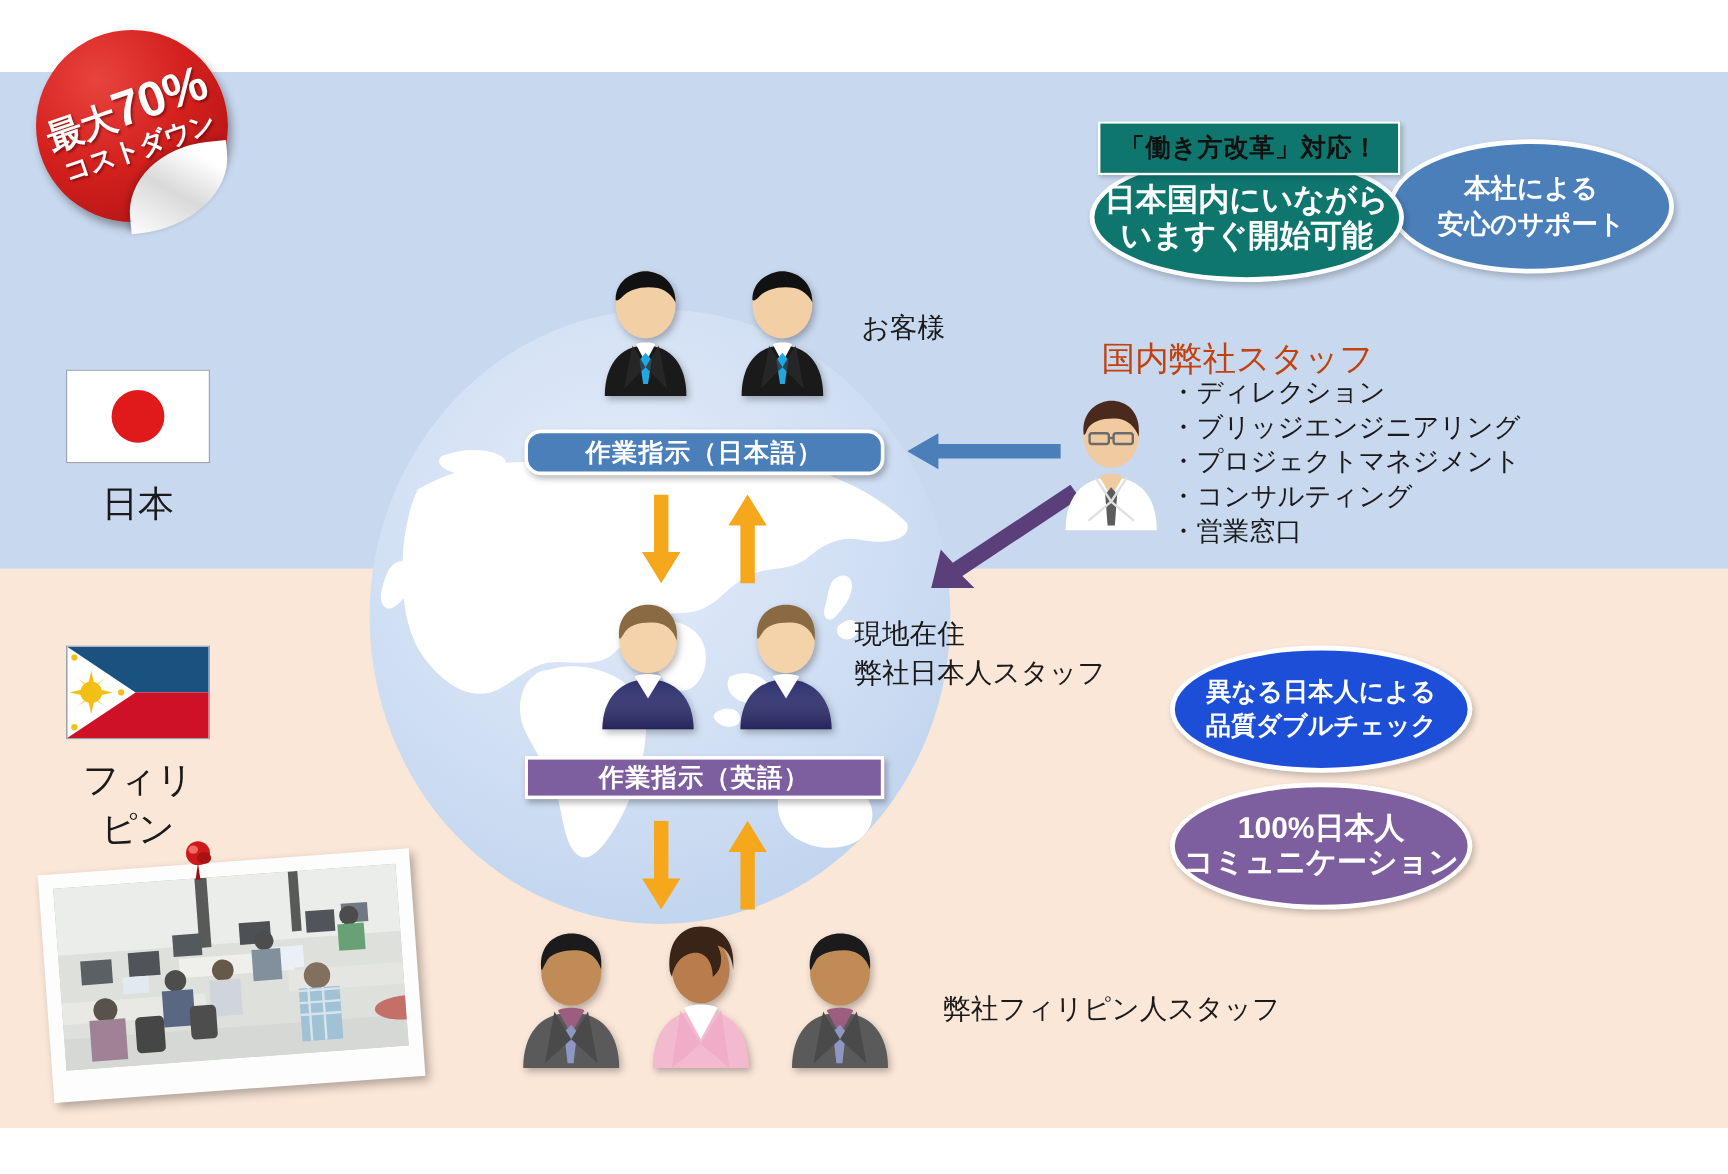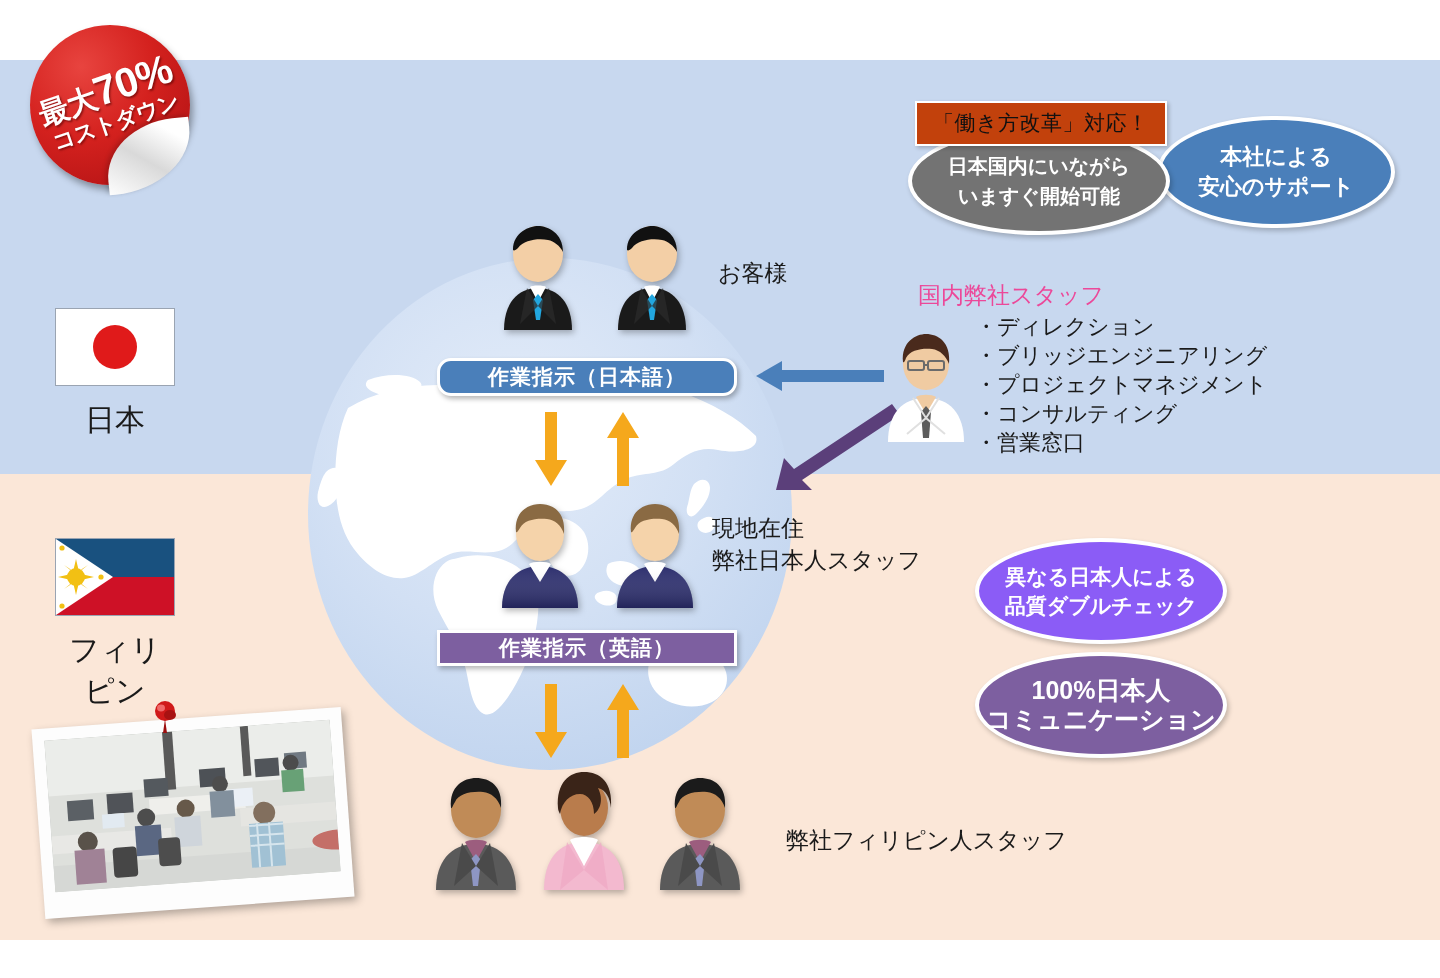--- a/index.html
+++ b/index.html
@@ -55,33 +55,33 @@
   #bar-jp{left:437px;top:358px;width:300px;height:38px;background:#4a7fba;border-radius:14px;}
   #bar-en{left:437px;top:630px;width:300px;height:36px;background:#7d5fa0;}
 
   
   .arrow{position:absolute;}
 
   
   .lbl{position:absolute;color:#1a1a1a;font-size:23px;line-height:32px;white-space:pre-line;}
 
   
-  #tag-kaikaku{position:absolute;left:915px;top:101px;background:#c2410c;color:#111;
-      font-weight:normal;font-size:21px;padding:6px 16px 7px;border:2px solid #fff;
+  #tag-kaikaku{position:absolute;left:915px;top:101px;background:#0f766e;color:#111;
+      font-weight:bold;font-size:21px;padding:6px 16px 7px;border:2px solid #fff;
       box-shadow:2px 2px 4px rgba(0,0,0,.22);letter-spacing:.5px;}
   .ellipse{position:absolute;border-radius:50%;display:flex;align-items:center;justify-content:center;
       text-align:center;color:#fff;font-weight:bold;border:4px solid #fff;box-sizing:border-box;
       box-shadow:2px 3px 5px rgba(0,0,0,.22);white-space:pre-line;}
-  #el-domestic{left:908px;top:127px;width:262px;height:108px;background:#737373;font-size:20px;line-height:30px;}
+  #el-domestic{left:908px;top:127px;width:262px;height:108px;background:#0f766e;font-size:26px;line-height:30px;}
   #el-hq{left:1157px;top:116px;width:238px;height:112px;background:#4a7fba;font-size:22px;line-height:30px;}
-  #el-double{left:975px;top:538px;width:252px;height:106px;background:#8b5cf6;font-size:21px;line-height:29px;}
+  #el-double{left:975px;top:538px;width:252px;height:106px;background:#1d4ed8;font-size:21px;line-height:29px;}
   #el-comm{left:975px;top:652px;width:252px;height:106px;background:#7d5fa0;font-size:25px;line-height:29px;}
 
   
-  #staff-title{position:absolute;left:918px;top:280px;font-size:23px;color:#ec4899;}
+  #staff-title{position:absolute;left:918px;top:280px;font-size:28px;color:#c2410c;}
   #staff-list{position:absolute;left:975px;top:312px;font-size:22px;line-height:29px;color:#1a1a1a;}
   #staff-list div{white-space:nowrap;}
   #staff-photo{position:absolute;left:880px;top:330px;}
 
   
   #photo{position:absolute;left:38px;top:718px;width:310px;height:190px;
      background:#fdfdfd;transform:rotate(-4.2deg);box-shadow:3px 4px 8px rgba(0,0,0,.3);
      padding:12px 12px 26px 12px;box-sizing:border-box;}
   #photo-img{width:100%;height:100%;position:relative;overflow:hidden;background:#c9cdc9;}
   #pin{position:absolute;left:150px;top:700px;width:30px;height:34px;z-index:6;}

